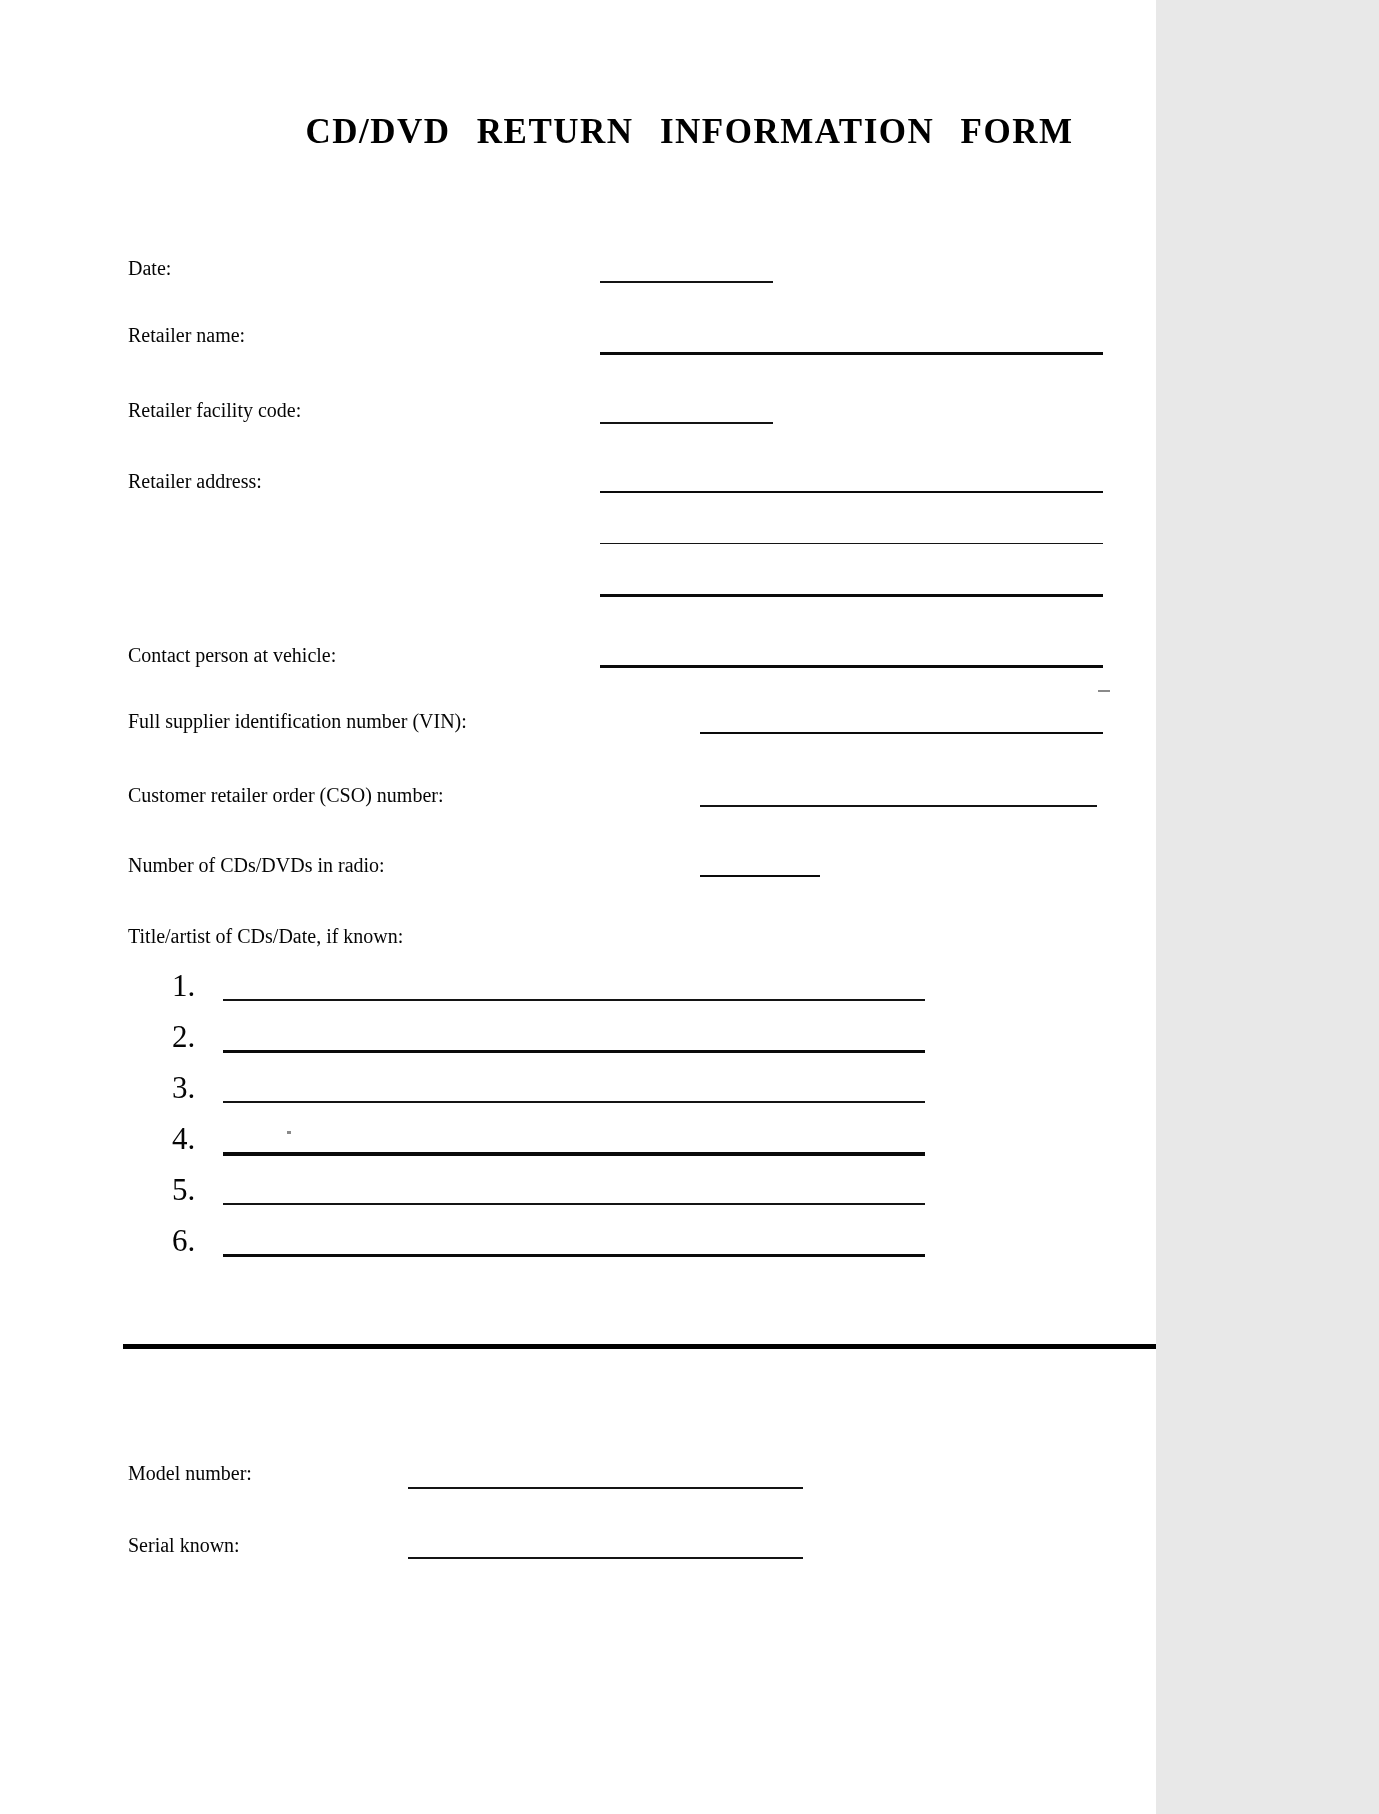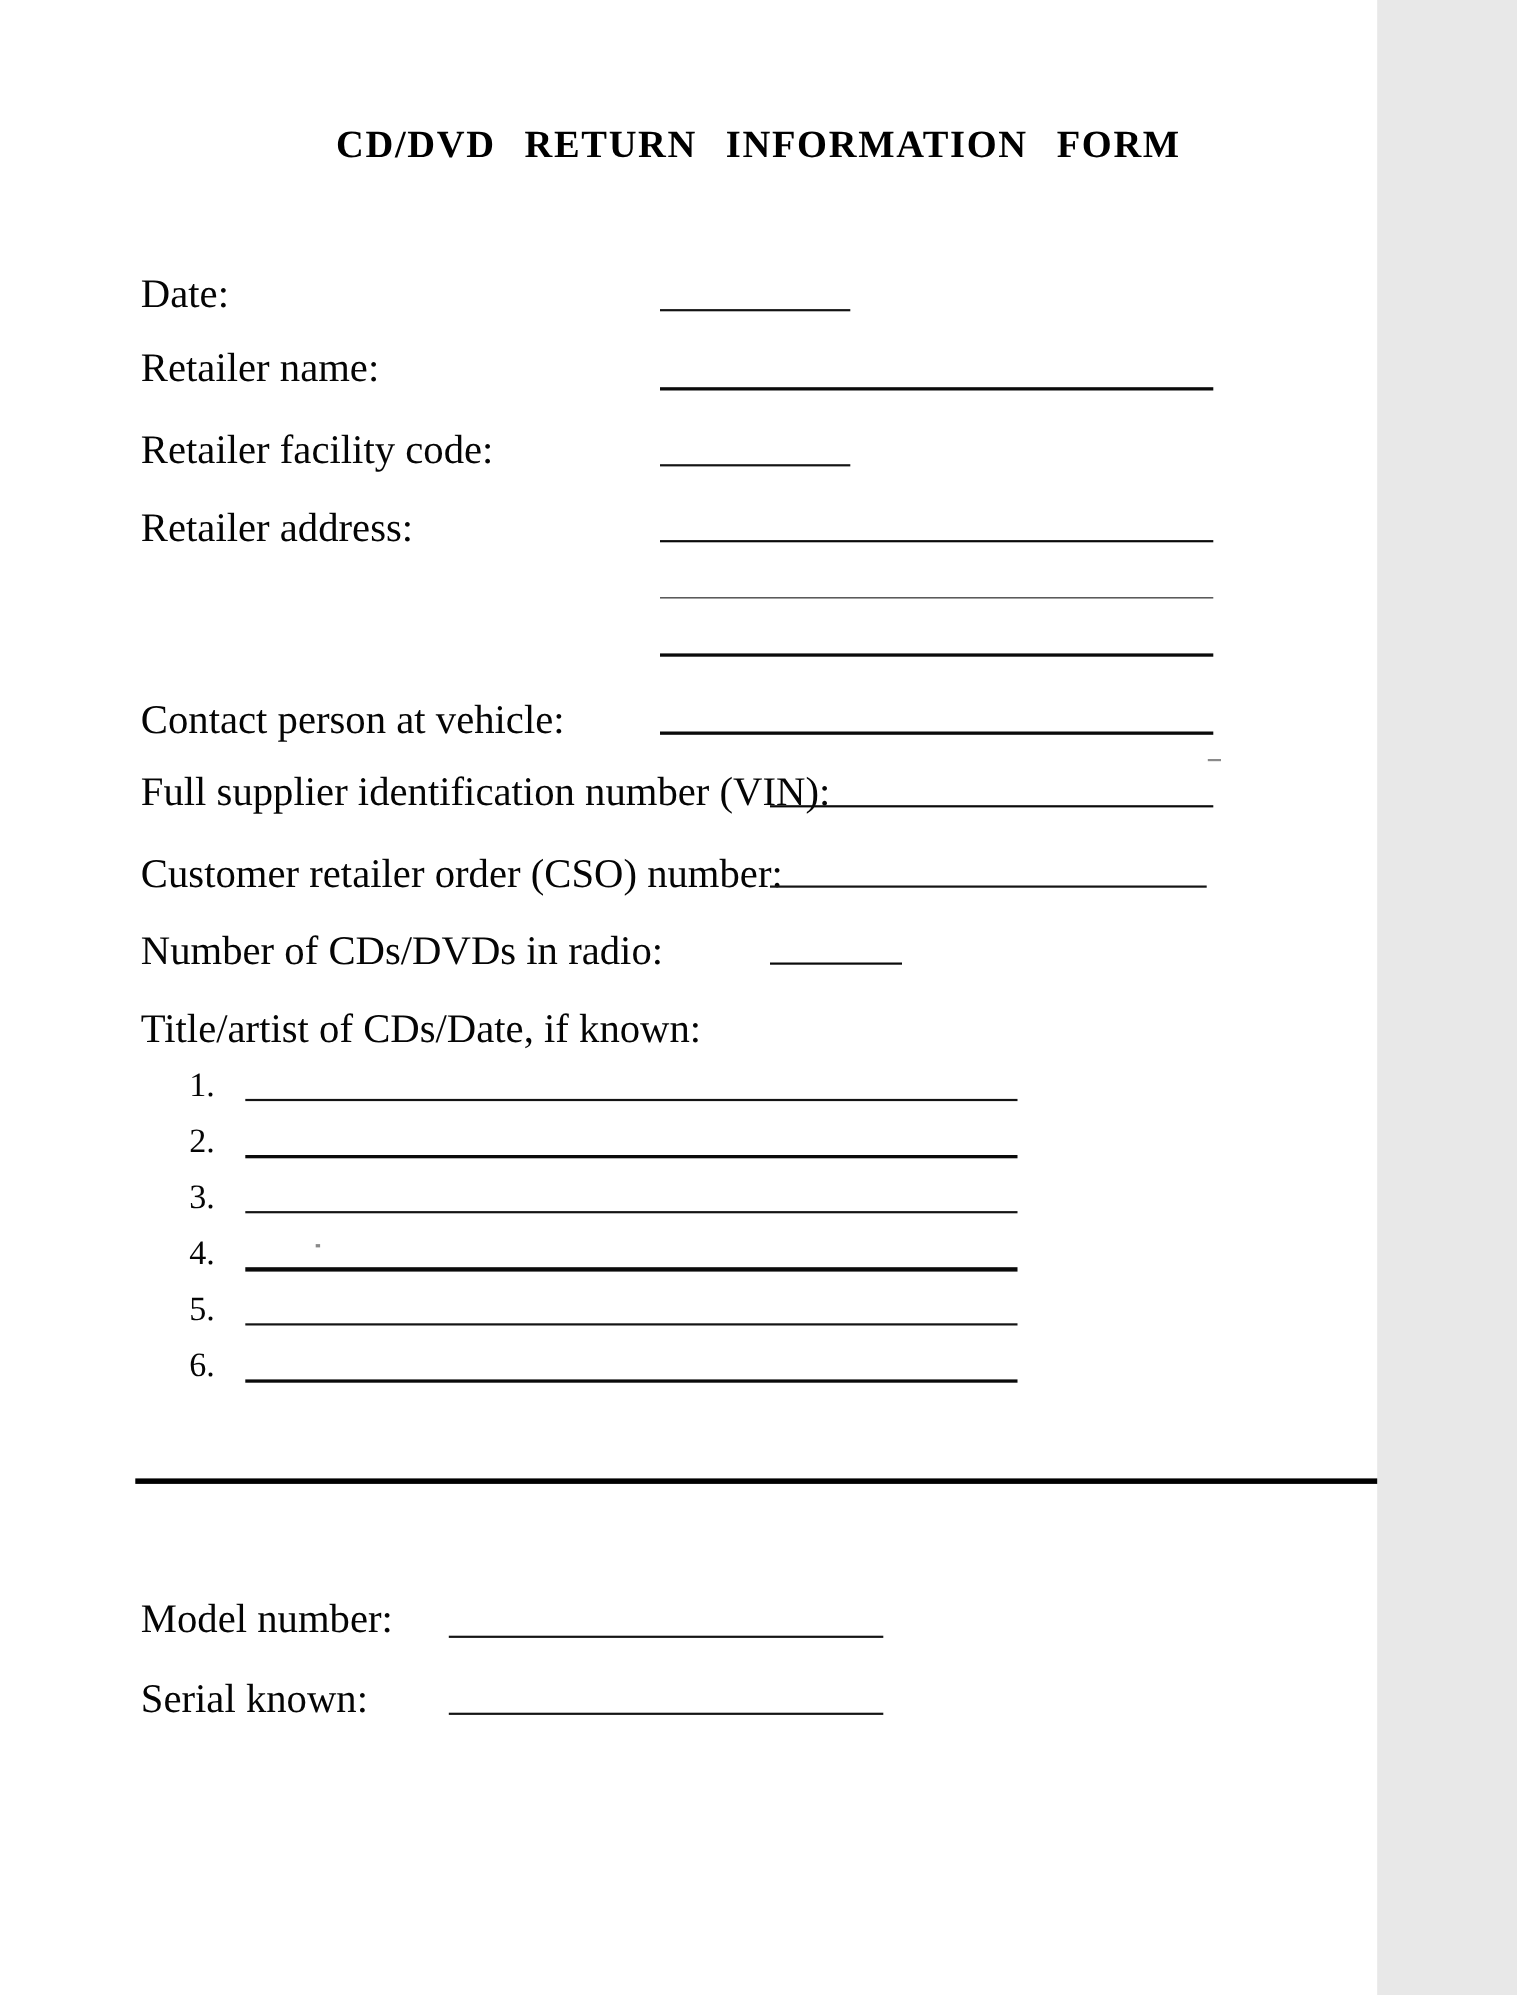--- a/index.html
+++ b/index.html
@@ -1,37 +1,37 @@
 <!DOCTYPE html>
 <html><head>
 <meta charset="utf-8">
 <style>
   html,body{margin:0;padding:0;background:#e8e8e8;}
   .page{
     position:relative;
-    width:1252px;height:1814px;
+    width:1156px;height:1814px;
     background:#ffffff;
     font-family:"Liberation Serif", serif;
     color:#000;
     overflow:hidden;
   }
   .title{
     position:absolute;
     left:0;top:112px;width:1379px;
     text-align:center;
     font-size:35px;
     font-weight:bold;
     letter-spacing:1.5px;
     word-spacing:16px;
     color:#000;
   }
   .lbl{
     position:absolute;
     left:128px;
-    font-size:37px;
+    font-size:20px;
     line-height:38px;
     white-space:nowrap;
     color:#050505;
   }
   .num{
     position:absolute;
     left:172px;
     font-size:31px;
     line-height:38px;
     color:#050505;

